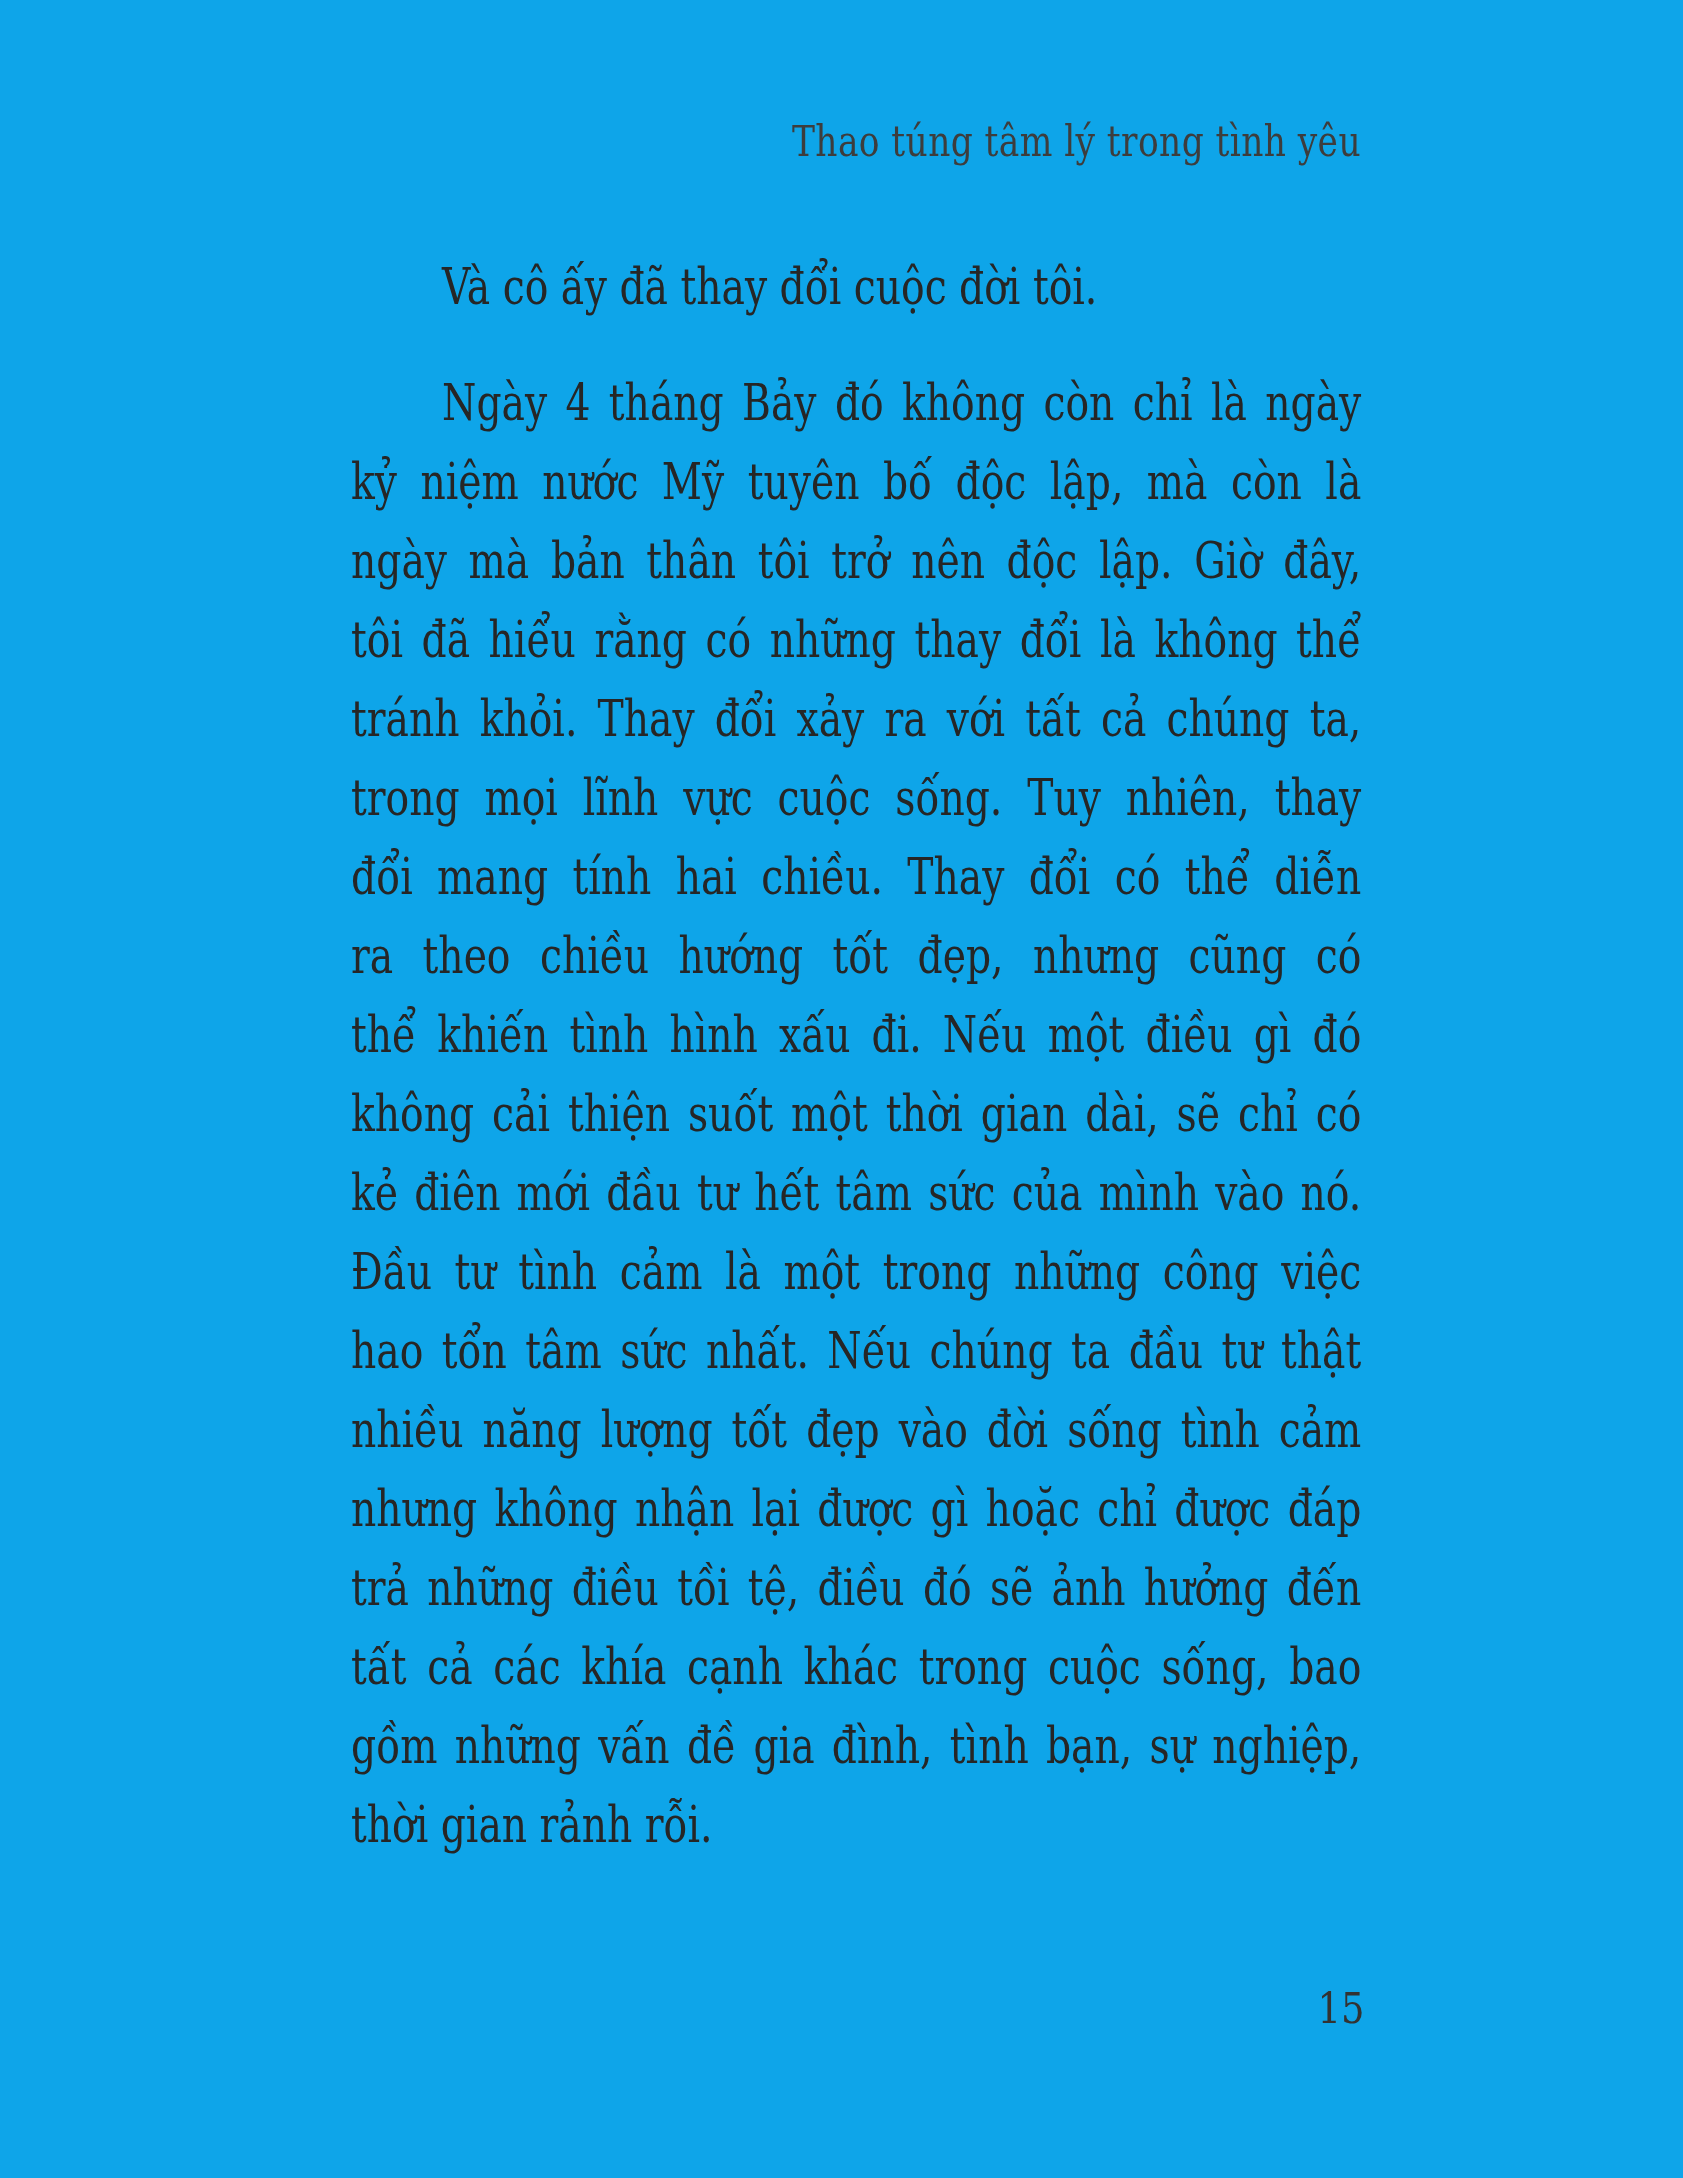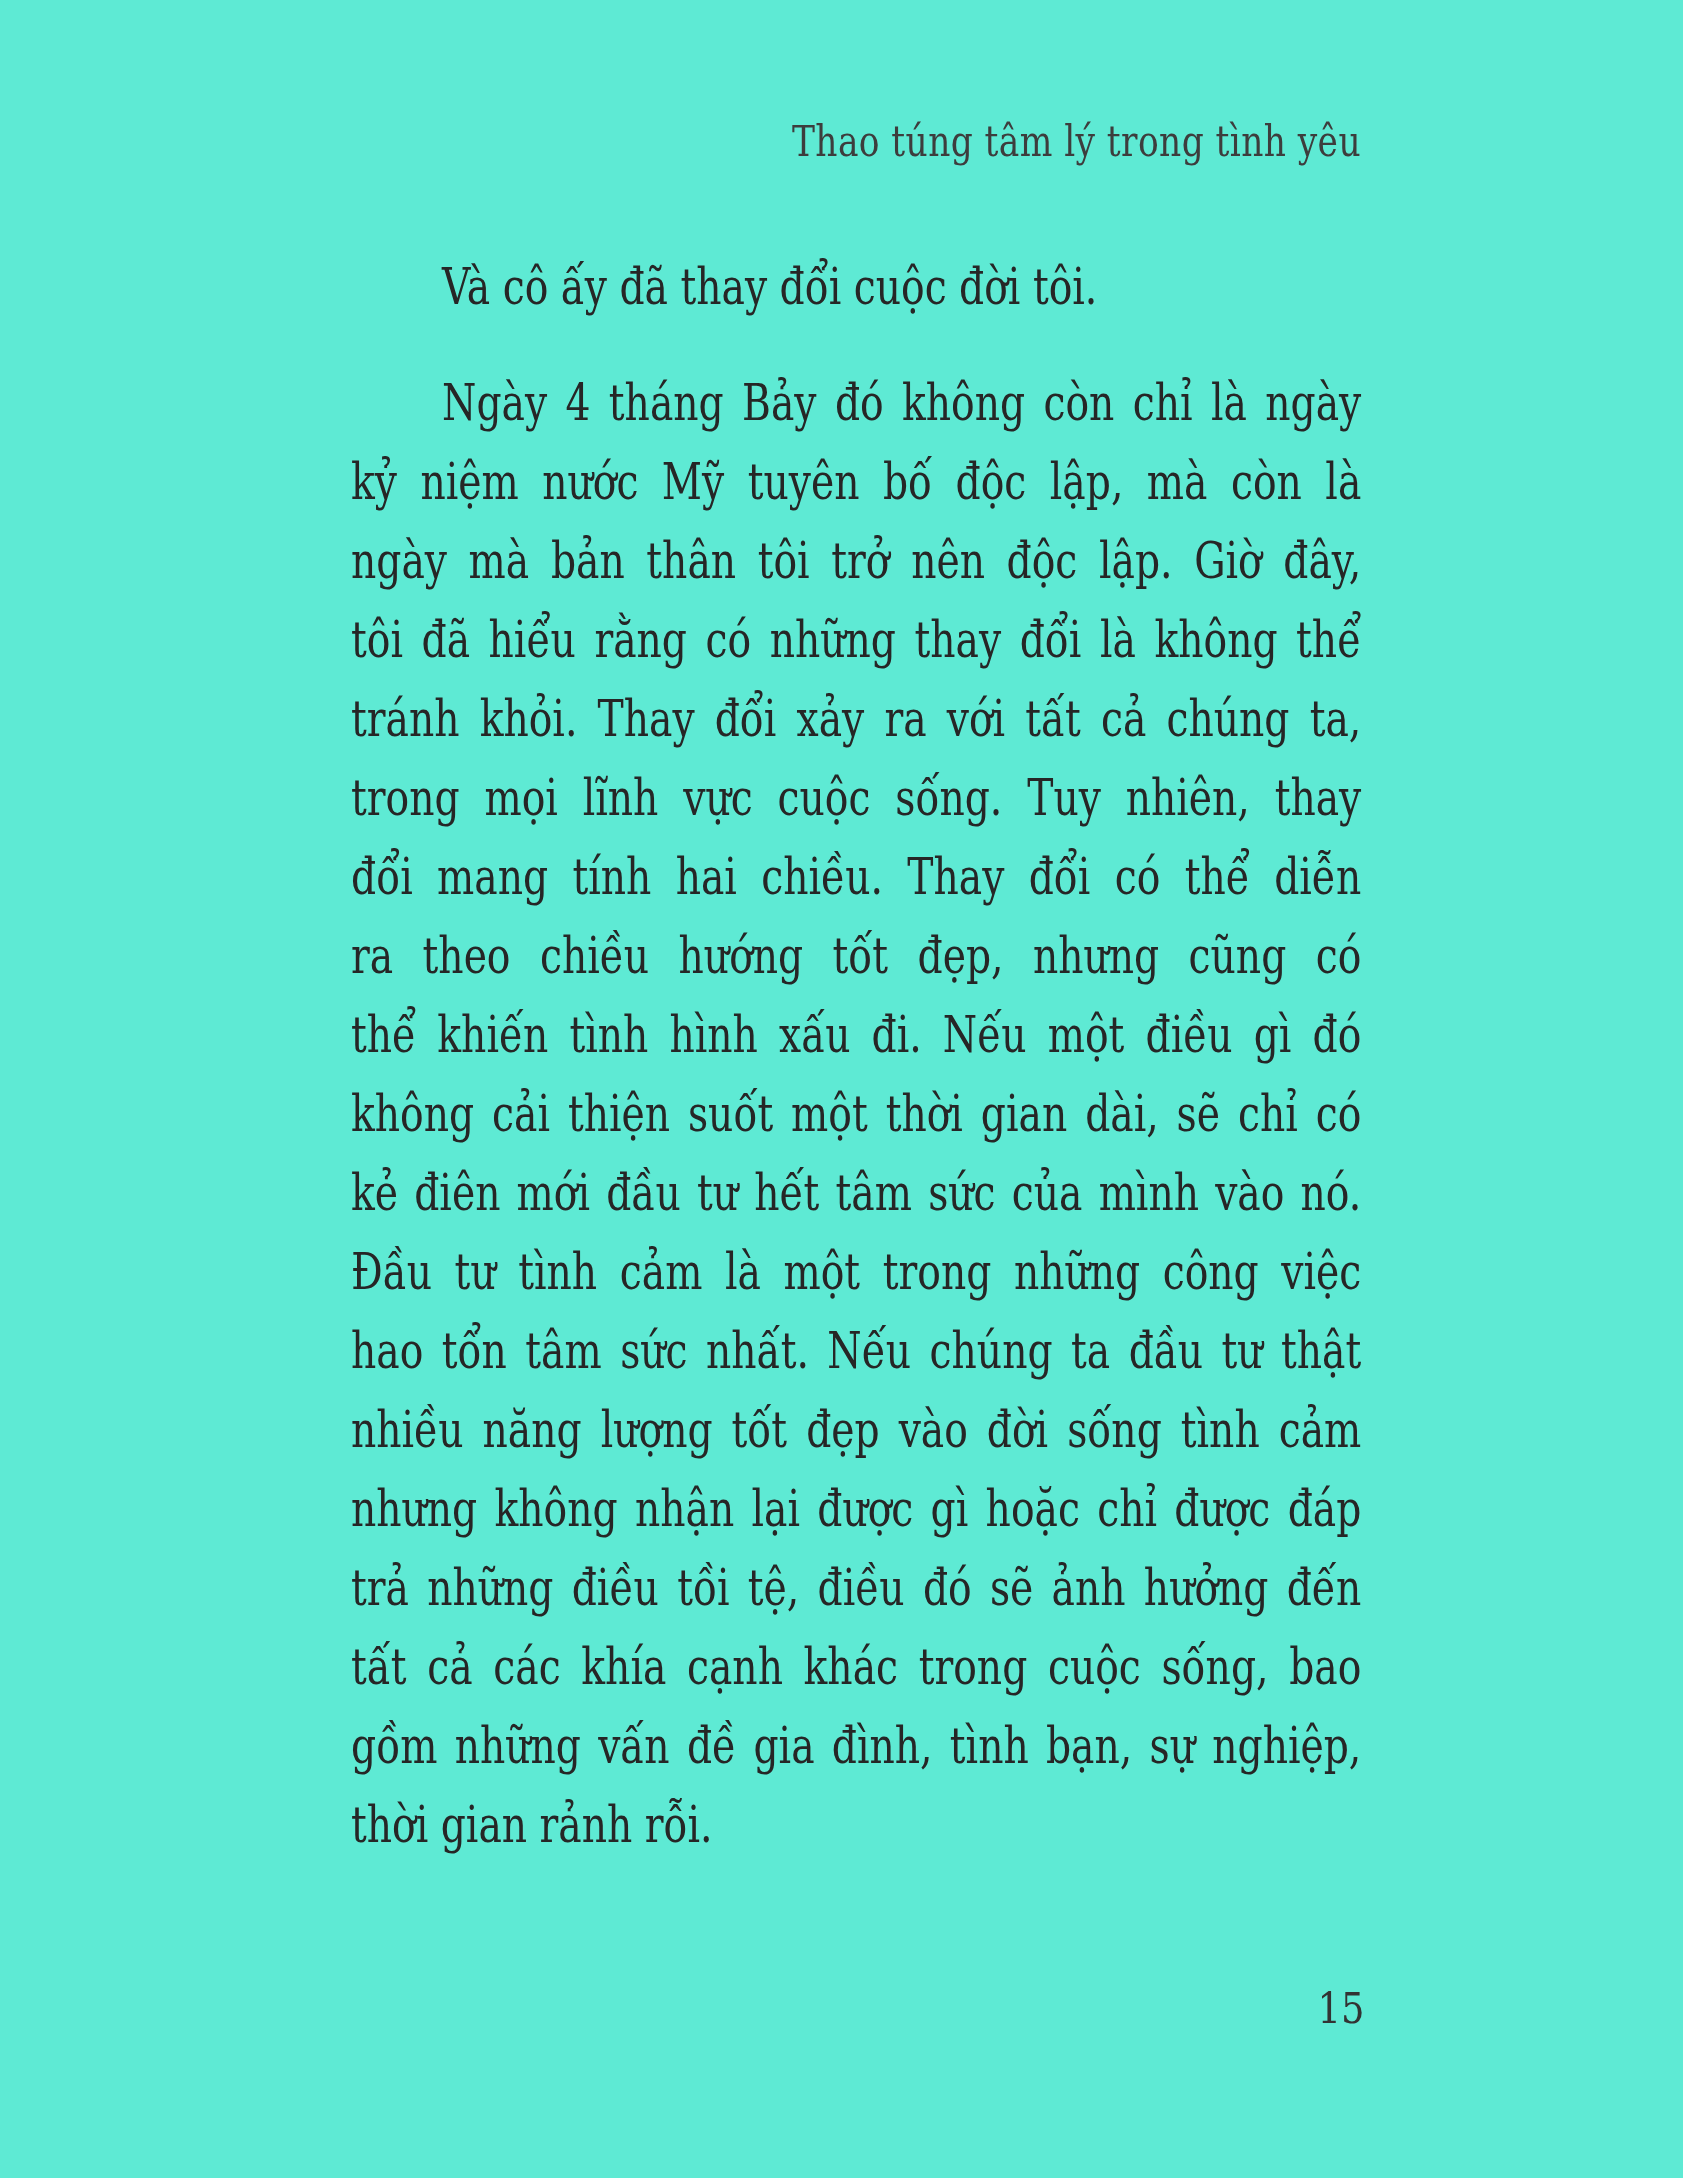--- a/index.html
+++ b/index.html
@@ -11,21 +11,21 @@
     height: 2178px;
     background: #ffffff;
     position: relative;
     font-family: "DejaVu Serif", "Liberation Serif", serif;
     color: #2b2b2b;
     overflow: hidden;
   }
   .book-page {
     position: absolute;
     inset: 0;
-    background: #5eead4;
+    background: #0ea5e9;
   }
   .running-head {
     position: absolute;
     top: 117px;
     right: 322px;
     font-size: 42px;
     font-weight: 400;
     color: #3d3d3d;
     white-space: nowrap;
     transform: scaleX(0.82);

